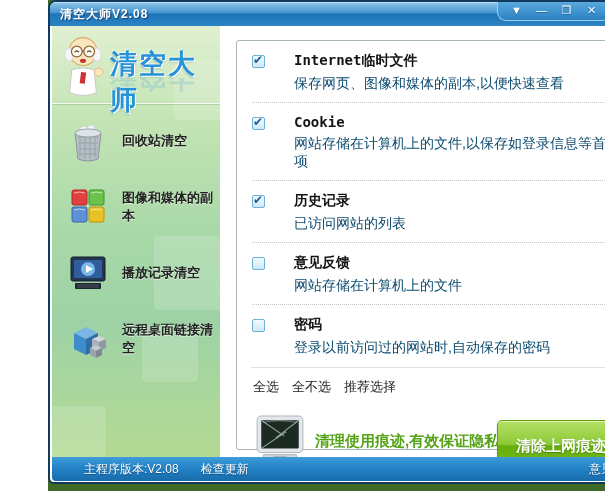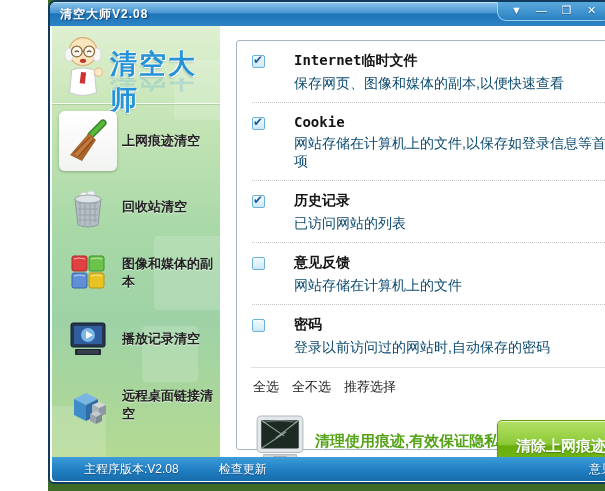--- a/index.html
+++ b/index.html
@@ -74,21 +74,21 @@
     color:#fff; text-shadow:0 1px 1px rgba(30,80,0,.5); cursor:pointer;
     background:linear-gradient(180deg,#b5e066 0%,#8cca37 45%,#67ae0c 50%,#78bd1e 100%);
     border:1px solid #60a00c; border-radius:5px;
     box-shadow:inset 0 1px 0 rgba(255,255,255,.55),0 1px 2px rgba(0,0,0,.2); }
 
   
   .statusbar { position:absolute; left:2px; right:2px; bottom:1px; height:24px;
     background:linear-gradient(180deg,#3f9cd9 0%,#2383c6 45%,#176cab 100%);
     border-radius:0 0 4px 4px; color:#fff; font-size:12px; line-height:24px;
     text-shadow:0 1px 1px rgba(0,30,70,.5); }
-  .sb-left { position:absolute; left:32px; display:flex; gap:40px; }
+  .sb-left { position:absolute; left:32px; display:flex; gap:22px; }
   .sb-right { position:absolute; right:12px; cursor:pointer; }
   .sb-link { cursor:pointer; }
 </style>
 </head>
 <body>
 
 <div class="screen">
   <div class="window">
 
     <div class="titlebar">
@@ -121,31 +121,20 @@
           <path d="M16 17.5 q2 -2.5 4 0" stroke="#5a3b1a" stroke-width="1.2" fill="none"></path>
           <path d="M28 17.5 q2 -2.5 4 0" stroke="#5a3b1a" stroke-width="1.2" fill="none"></path>
           <ellipse cx="24" cy="26" rx="3" ry="2" fill="#c0392b"></ellipse>
         </svg>
         <div class="brand">清空大师</div>
         <div class="brand-reflection">清空大师</div>
       </div>
 
       <div class="menu">
 
-        <div class="menu-item selected">
-          <div class="sel-bg"></div>
-          <svg class="menu-icon" viewBox="0 0 44 44">
-            <path d="M25 16 L37 4" stroke="#2e7d1e" stroke-width="7" stroke-linecap="round"></path>
-            <path d="M25 16 L37 4" stroke="#58b83c" stroke-width="4.5" stroke-linecap="round"></path>
-            <polygon points="4,36 23,14 30,21 16,42" fill="#a9622b"></polygon>
-            <polygon points="7,34 23,16 27,20 13,39" fill="#c07a3a"></polygon>
-            <path d="M8 34 L24 18 M12 38 L27 21" stroke="#8a4c1e" stroke-width="1.2"></path>
-          </svg>
-          <span class="menu-label">上网痕迹清空</span>
-        </div>
 
         <div class="menu-item">
 
           <svg class="menu-icon" viewBox="0 0 44 44">
             <circle cx="18" cy="12" r="4.5" fill="#fff" stroke="#cfd5d9"></circle>
             <circle cx="25" cy="10" r="4" fill="#f2f4f5" stroke="#cfd5d9"></circle>
             <path d="M9 14 L12 40 Q22 44 32 40 L35 14 Z" fill="#b5bec5" stroke="#8d979e"></path>
             <path d="M12 18 h20 M12 24 h20 M12.5 30 h19 M13 35 h18" stroke="#98a2a9" stroke-width="1"></path>
             <path d="M14 16 v22 M19 16 v24 M24 16 v24 M29 16 v22" stroke="#98a2a9" stroke-width="1"></path>
             <ellipse cx="22" cy="14" rx="13" ry="4" fill="#dde3e6" stroke="#9aa4ab"></ellipse>

